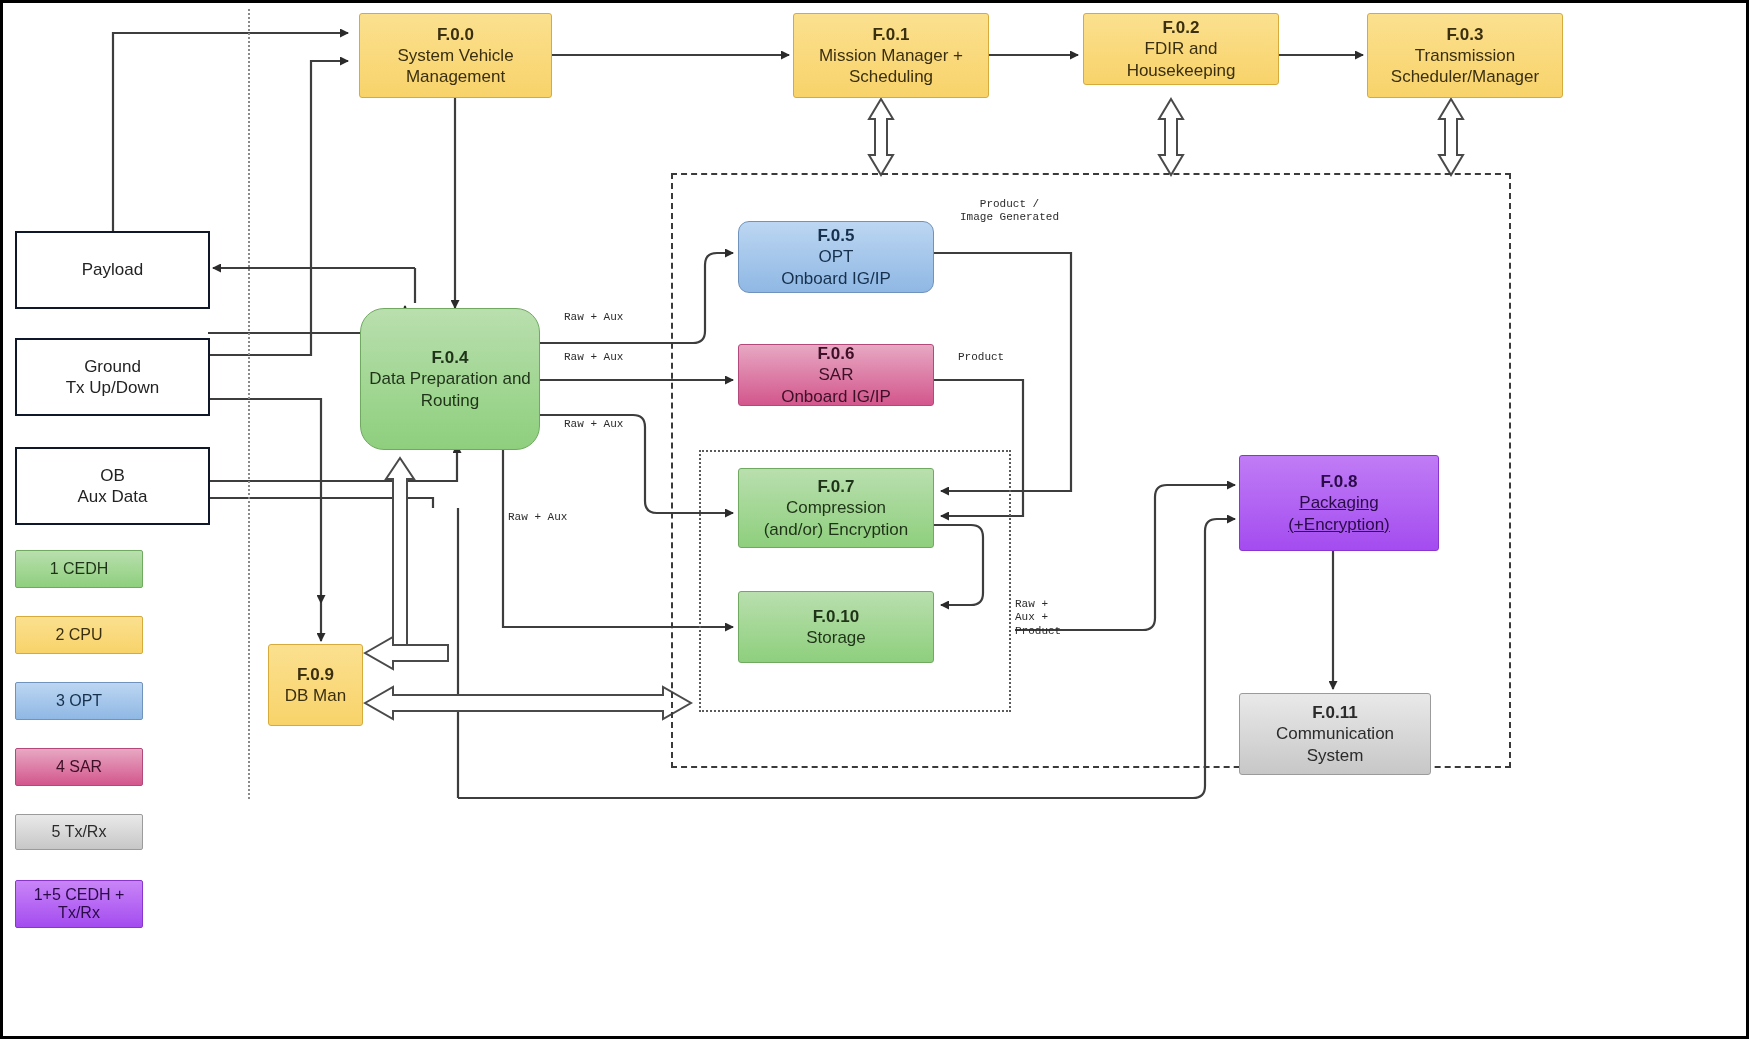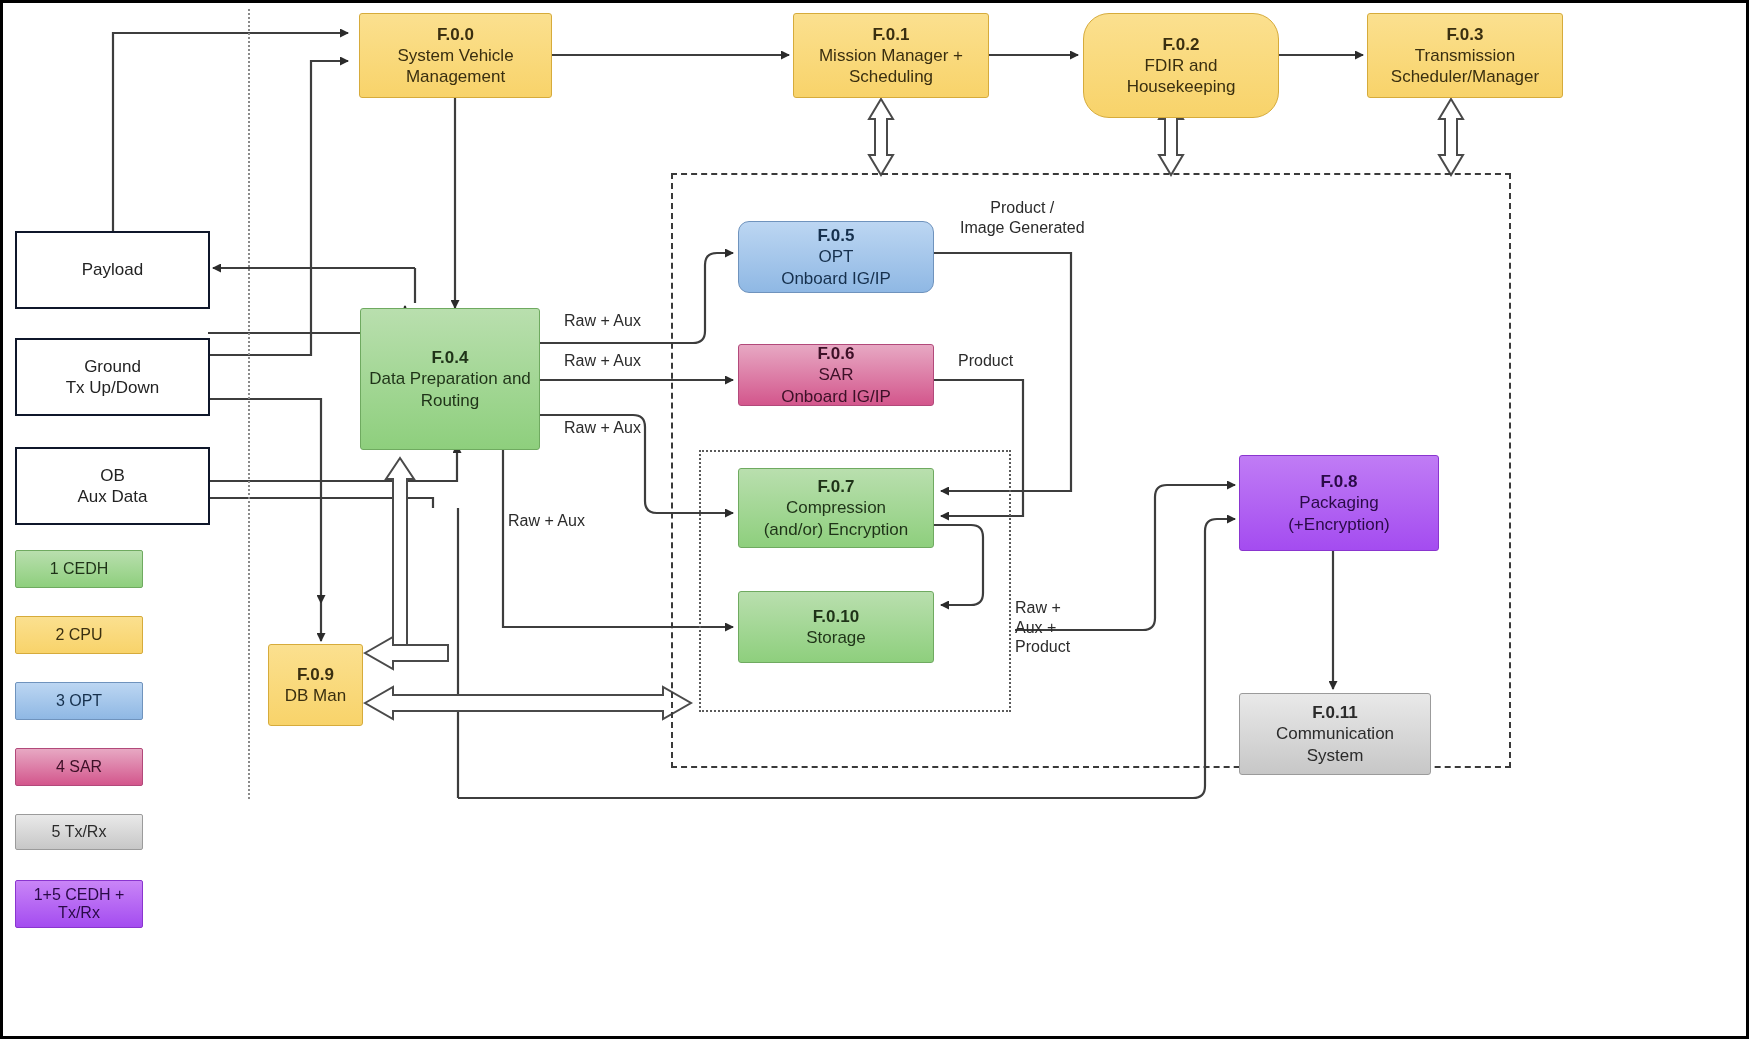--- a/index.html
+++ b/index.html
@@ -55,26 +55,27 @@
     text-align:center;
     font-size: 16px;
     line-height: 1.2;
     border:1px solid #9a9a9a;
     border-radius:2px;
     z-index: 6;
   }
 
   .edge-label {
     position: absolute;
-    font-size: 16px;
+    font-size: 11px;
     color: #2b2b2b;
     line-height: 1.22;
     white-space: pre-line;
     z-index: 7;
     background: transparent;
+    font-family: Liberation Mono, monospace;
   }
   .dashbox {
     position: absolute;
     box-sizing: border-box;
     z-index: 1;
   }
   .dash-outer { border: 2px dashed #3a3a3a; }
   .dash-inner { border: 2px dotted #5a5a5a; }
   .vdivider {
     position: absolute;
@@ -173,21 +174,21 @@
     <span class="ttl" style="white-space:pre-line;">System Vehicle
 Management</span>
   </div>
 
   <div class="node n-cpu" style="left:790px; top:10px; width:196px; height:85px;">
     <span class="ref">F.0.1</span>
     <span class="ttl" style="white-space:pre-line;">Mission Manager +
 Scheduling</span>
   </div>
 
-  <div class="node n-cpu" style="left:1080px; top:10px; width:196px; height:105px;border-radius:26px;">
+  <div class="node n-cpu" style="left:1080px; top:10px; width:196px; height:72px;">
     <span class="ref">F.0.2</span>
     <span class="ttl" style="white-space:pre-line;">FDIR and
 Housekeeping</span>
   </div>
 
   <div class="node n-cpu" style="left:1364px; top:10px; width:196px; height:85px;">
     <span class="ref">F.0.3</span>
     <span class="ttl" style="white-space:pre-line;">Transmission
 Scheduler/Manager</span>
   </div>
@@ -199,21 +200,21 @@
   <div class="node n-plain" style="left:12px; top:335px; width:195px; height:78px;">
     <span class="ttl" style="white-space:pre-line;">Ground
 Tx Up/Down</span>
   </div>
 
   <div class="node n-plain" style="left:12px; top:444px; width:195px; height:78px;">
     <span class="ttl" style="white-space:pre-line;">OB
 Aux Data</span>
   </div>
 
-  <div class="node n-cedh" style="left:357px; top:305px; width:180px; height:142px;">
+  <div class="node n-cedh" style="left:357px; top:305px; width:180px; height:142px;border-radius:24px;">
     <span class="ref">F.0.4</span>
     <span class="ttl" style="white-space:pre-line;">Data Preparation and
 Routing</span>
   </div>
 
   <div class="node n-opt" style="left:735px; top:218px; width:196px; height:72px;">
     <span class="ref">F.0.5</span>
     <span class="ttl" style="white-space:pre-line;">OPT
 Onboard IG/IP</span>
   </div>
@@ -235,21 +236,21 @@
     <span class="ttl" style="white-space:pre-line;">Storage</span>
   </div>
 
   <div class="node n-cpu" style="left:265px; top:641px; width:95px; height:82px;">
     <span class="ref">F.0.9</span>
     <span class="ttl" style="white-space:pre-line;">DB Man</span>
   </div>
 
   <div class="node n-pack" style="left:1236px; top:452px; width:200px; height:96px;">
     <span class="ref">F.0.8</span>
-    <span class="ttl" style="white-space:pre-line;">Packaging
+    <span class="ttl" style="white-space:pre-line;text-decoration:underline;">Packaging
 (+Encryption)</span>
   </div>
 
   <div class="node n-txrx" style="left:1236px; top:690px; width:192px; height:82px;">
     <span class="ref">F.0.11</span>
     <span class="ttl" style="white-space:pre-line;">Communication
 System</span>
   </div>
 
   <div class="edge-label" style="left:561px; top:308px;">Raw + Aux</div>

